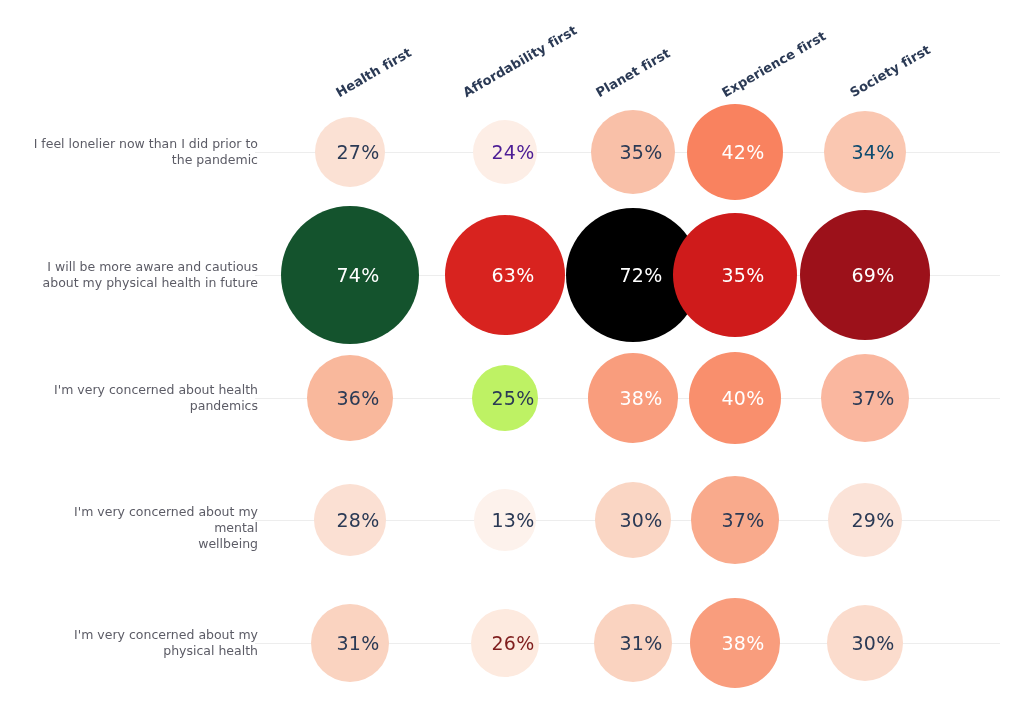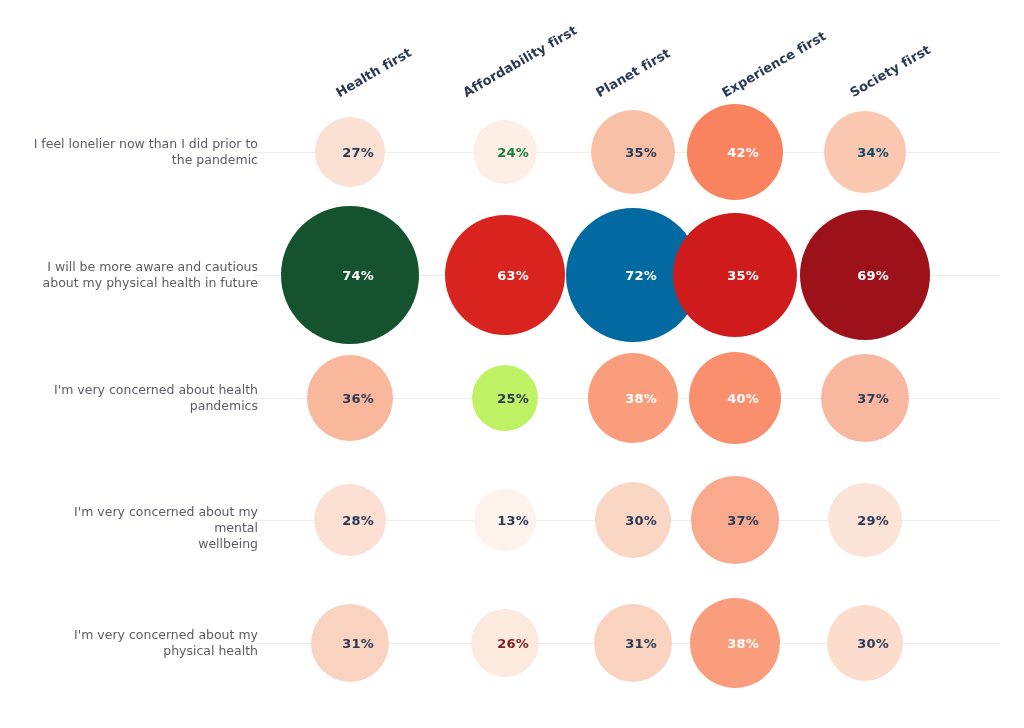--- a/index.html
+++ b/index.html
@@ -44,22 +44,22 @@
   
   .bubble{
     position:absolute;
     border-radius:50%;
     display:flex;
     align-items:center;
     justify-content:center;
     box-sizing:border-box;
   }
   .bubble-label{
-    font-size:13px;
-    font-weight:bold;
+    font-size:19px;
+    font-weight:normal;
     letter-spacing:.2px;
     pointer-events:none;
     margin-left:16px;
   }
   .bubble-layer{position:absolute;inset:0;}
 </style>
 </head>
 <body>
 
 <div id="chart-root">
@@ -91,38 +91,38 @@
 wellbeing</div>
       <div class="row-label" style="width: 230px; left: 28px; top: 627px;">I'm very concerned about my
 physical health</div>
     </div>
 
   <div class="bubble-layer" id="bubbles">
       <div class="bubble" style="left: 315px; top: 117px; width: 70px; height: 70px; background: rgb(251, 225, 212);">
         <span class="bubble-label" style="color: rgb(43, 58, 85);">27%</span>
       </div>
       <div class="bubble" style="left: 473px; top: 120px; width: 64px; height: 64px; background: rgb(253, 238, 230);">
-        <span class="bubble-label" style="color: #15803d;">24%</span>
+        <span class="bubble-label" style="color: #4c1d95;">24%</span>
       </div>
       <div class="bubble" style="left: 591px; top: 110px; width: 84px; height: 84px; background: rgb(249, 192, 168);">
         <span class="bubble-label" style="color: rgb(43, 58, 85);">35%</span>
       </div>
       <div class="bubble" style="left: 687px; top: 104px; width: 96px; height: 96px; background: rgb(249, 130, 95);">
         <span class="bubble-label" style="color: rgb(255, 255, 255);">42%</span>
       </div>
       <div class="bubble" style="left: 824px; top: 111px; width: 82px; height: 82px; background: rgb(250, 199, 177);">
         <span class="bubble-label" style="color: #0c4a6e;">34%</span>
       </div>
       <div class="bubble" style="left: 281px; top: 206px; width: 138px; height: 138px; background: #14532d;">
         <span class="bubble-label" style="color: rgb(255, 255, 255);">74%</span>
       </div>
       <div class="bubble" style="left: 445px; top: 215px; width: 120px; height: 120px; background: rgb(216, 35, 31);">
         <span class="bubble-label" style="color: rgb(255, 255, 255);">63%</span>
       </div>
-      <div class="bubble" style="left: 566px; top: 208px; width: 134px; height: 134px; background: #0369a1;">
+      <div class="bubble" style="left: 566px; top: 208px; width: 134px; height: 134px; background: #000000;">
         <span class="bubble-label" style="color: rgb(255, 255, 255);">72%</span>
       </div>
       <div class="bubble" style="left: 673px; top: 213px; width: 124px; height: 124px; background: rgb(207, 27, 27);">
         <span class="bubble-label" style="color: rgb(255, 255, 255);">35%</span>
       </div>
       <div class="bubble" style="left: 800px; top: 210px; width: 130px; height: 130px; background: rgb(156, 17, 26);">
         <span class="bubble-label" style="color: rgb(255, 255, 255);">69%</span>
       </div>
       <div class="bubble" style="left: 307px; top: 355px; width: 86px; height: 86px; background: rgb(249, 184, 156);">
         <span class="bubble-label" style="color: rgb(43, 58, 85);">36%</span>

